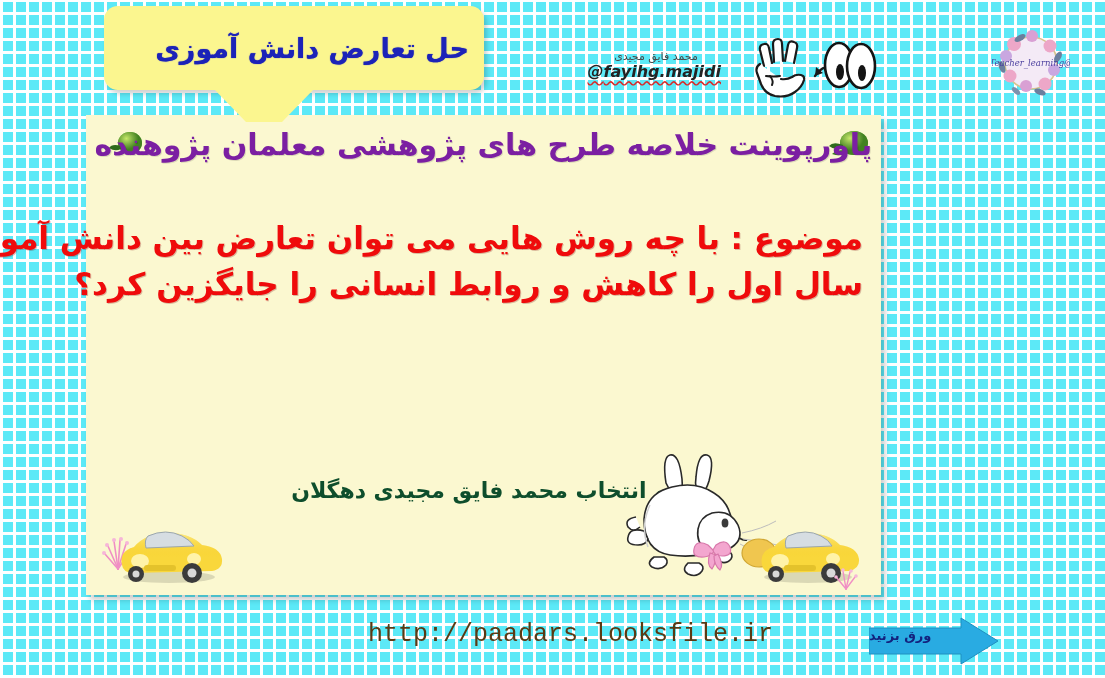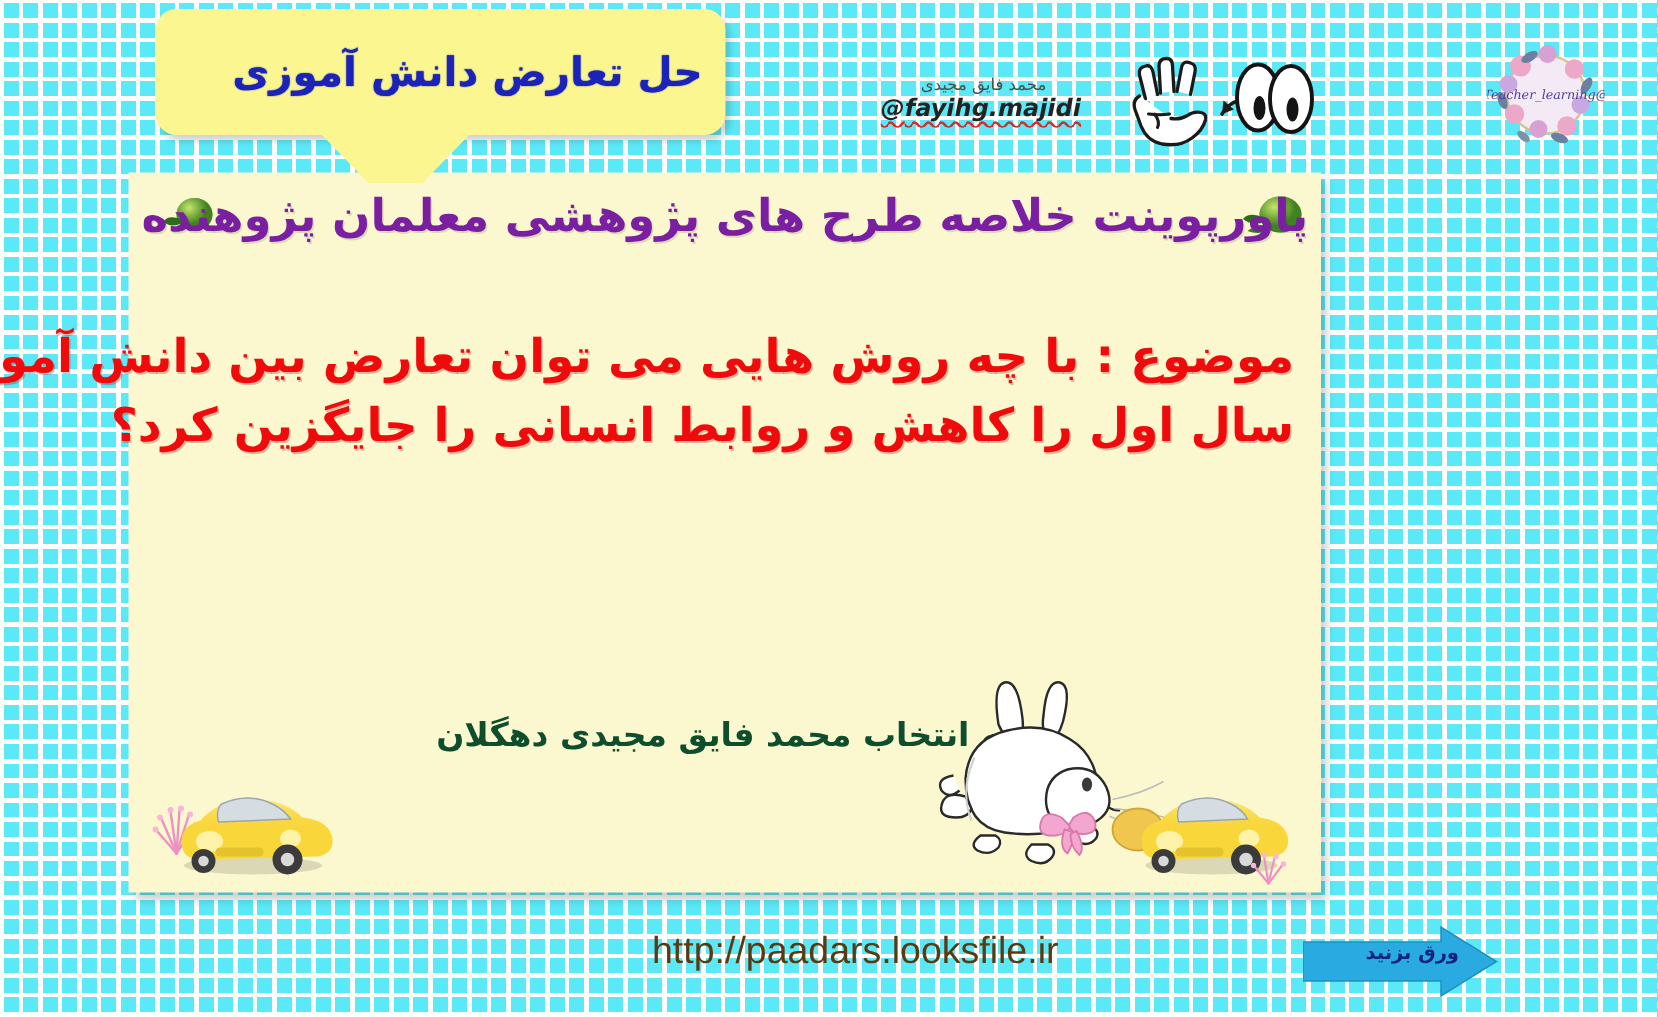--- a/index.html
+++ b/index.html
@@ -114,27 +114,27 @@
   #rabbit-art{position:absolute;left:none;right:95px;bottom:12px;width:160px;height:130px;}
   #car-left{position:absolute;left:28px;bottom:8px;width:110px;height:70px;}
   #car-right{position:absolute;right:20px;bottom:8px;width:105px;height:70px;}
   #spark-left{position:absolute;left:16px;bottom:24px;width:32px;height:36px;}
   #spark-right{position:absolute;right:22px;bottom:4px;width:26px;height:26px;}
 
   
   #site-url{
     left:0;right:0;top:620px;text-align:center;
     color:#5a3a13;font-size:25px;direction:ltr;z-index:5;
-    font-family:Liberation Sans, sans-serif;
+    font-family:Liberation Mono, monospace;
   }
 
   
   #next-arrow{left:833px;top:616px;width:130px;height:50px;z-index:5;}
   #next-arrow-label{
-    left:833px;top:628px;width:104px;text-align:right;
+    left:833px;top:628px;width:104px;text-align:left;
     color:#13227e;font-weight:bold;font-size:13px;z-index:6;
   }
 </style>
 </head>
 <body>
 
 <div class="bg-base"></div>
 <div class="bg-pattern"></div>
 
 <div class="layer" id="speech-bubble">

